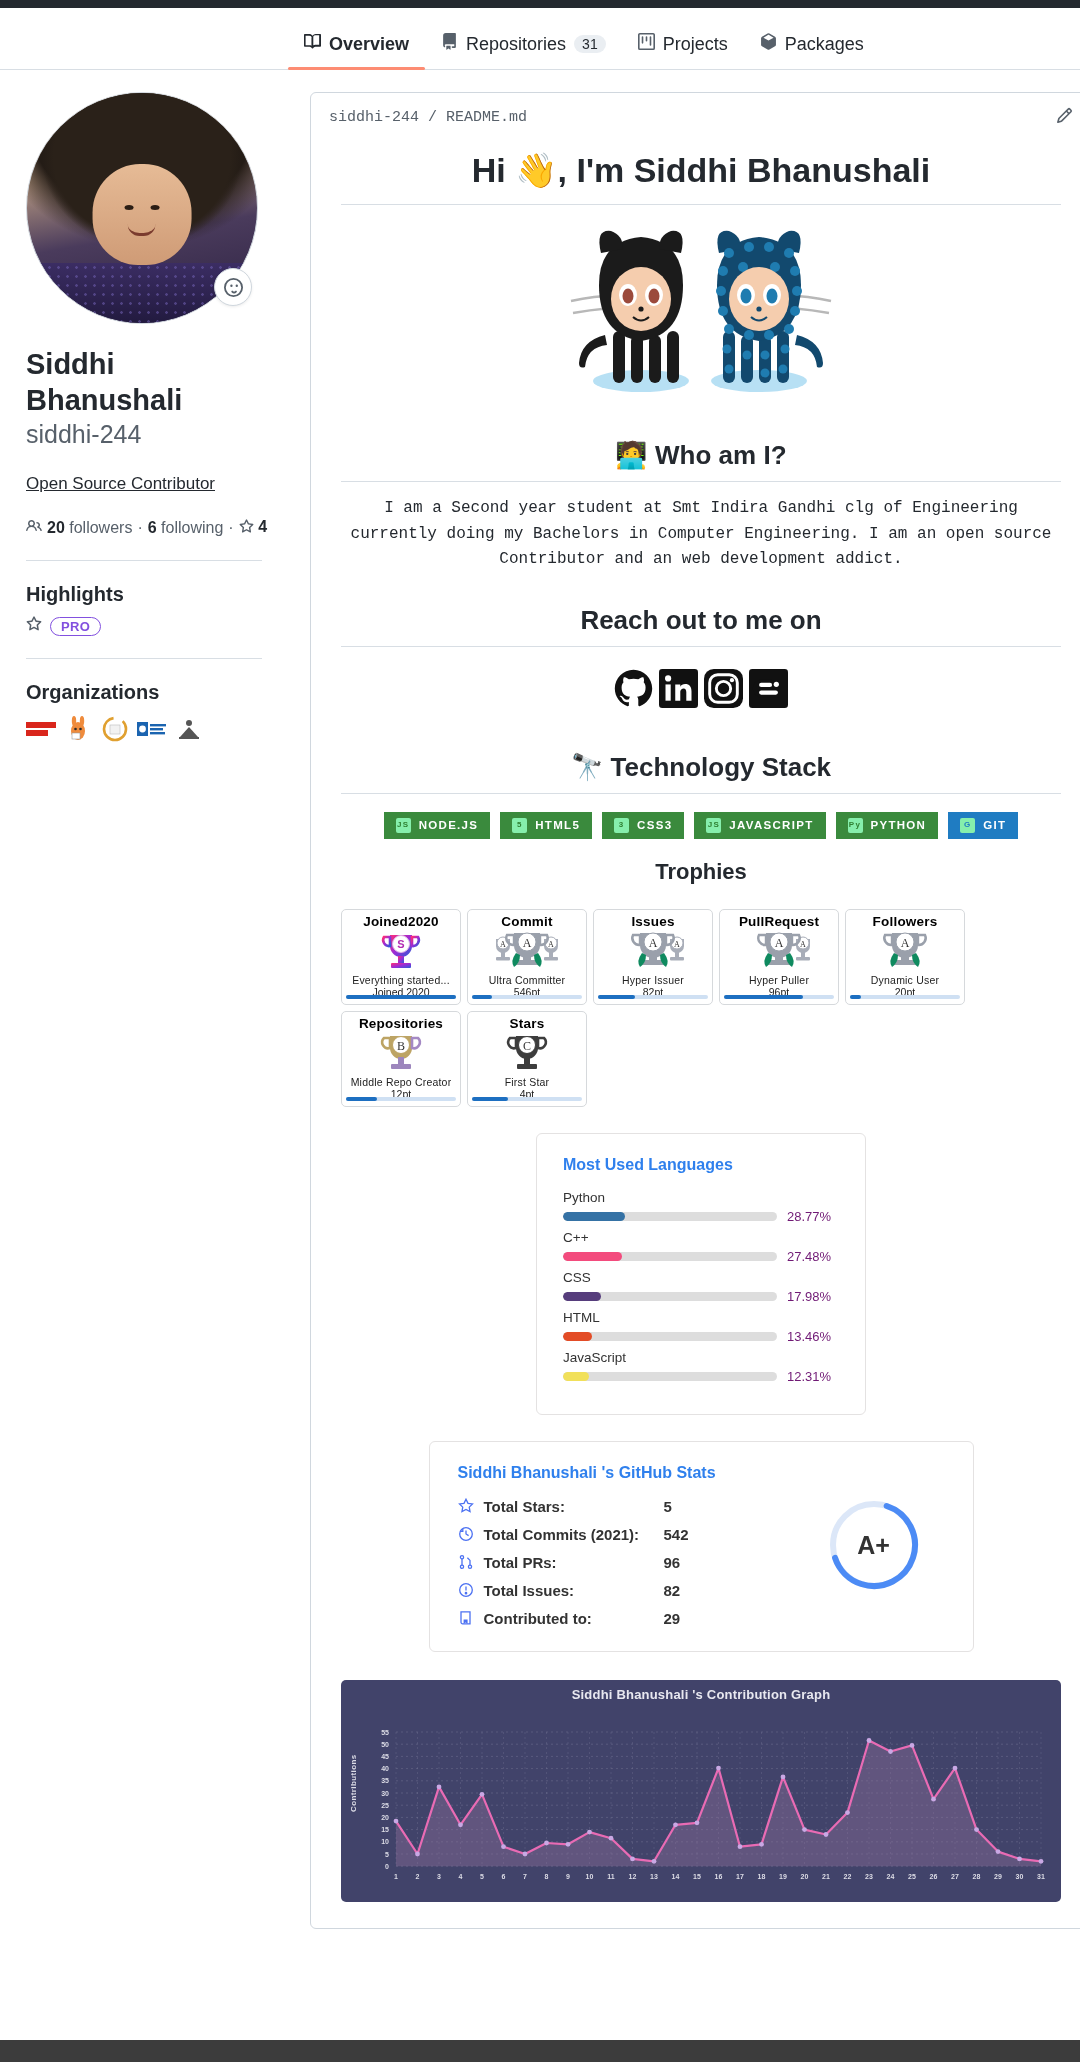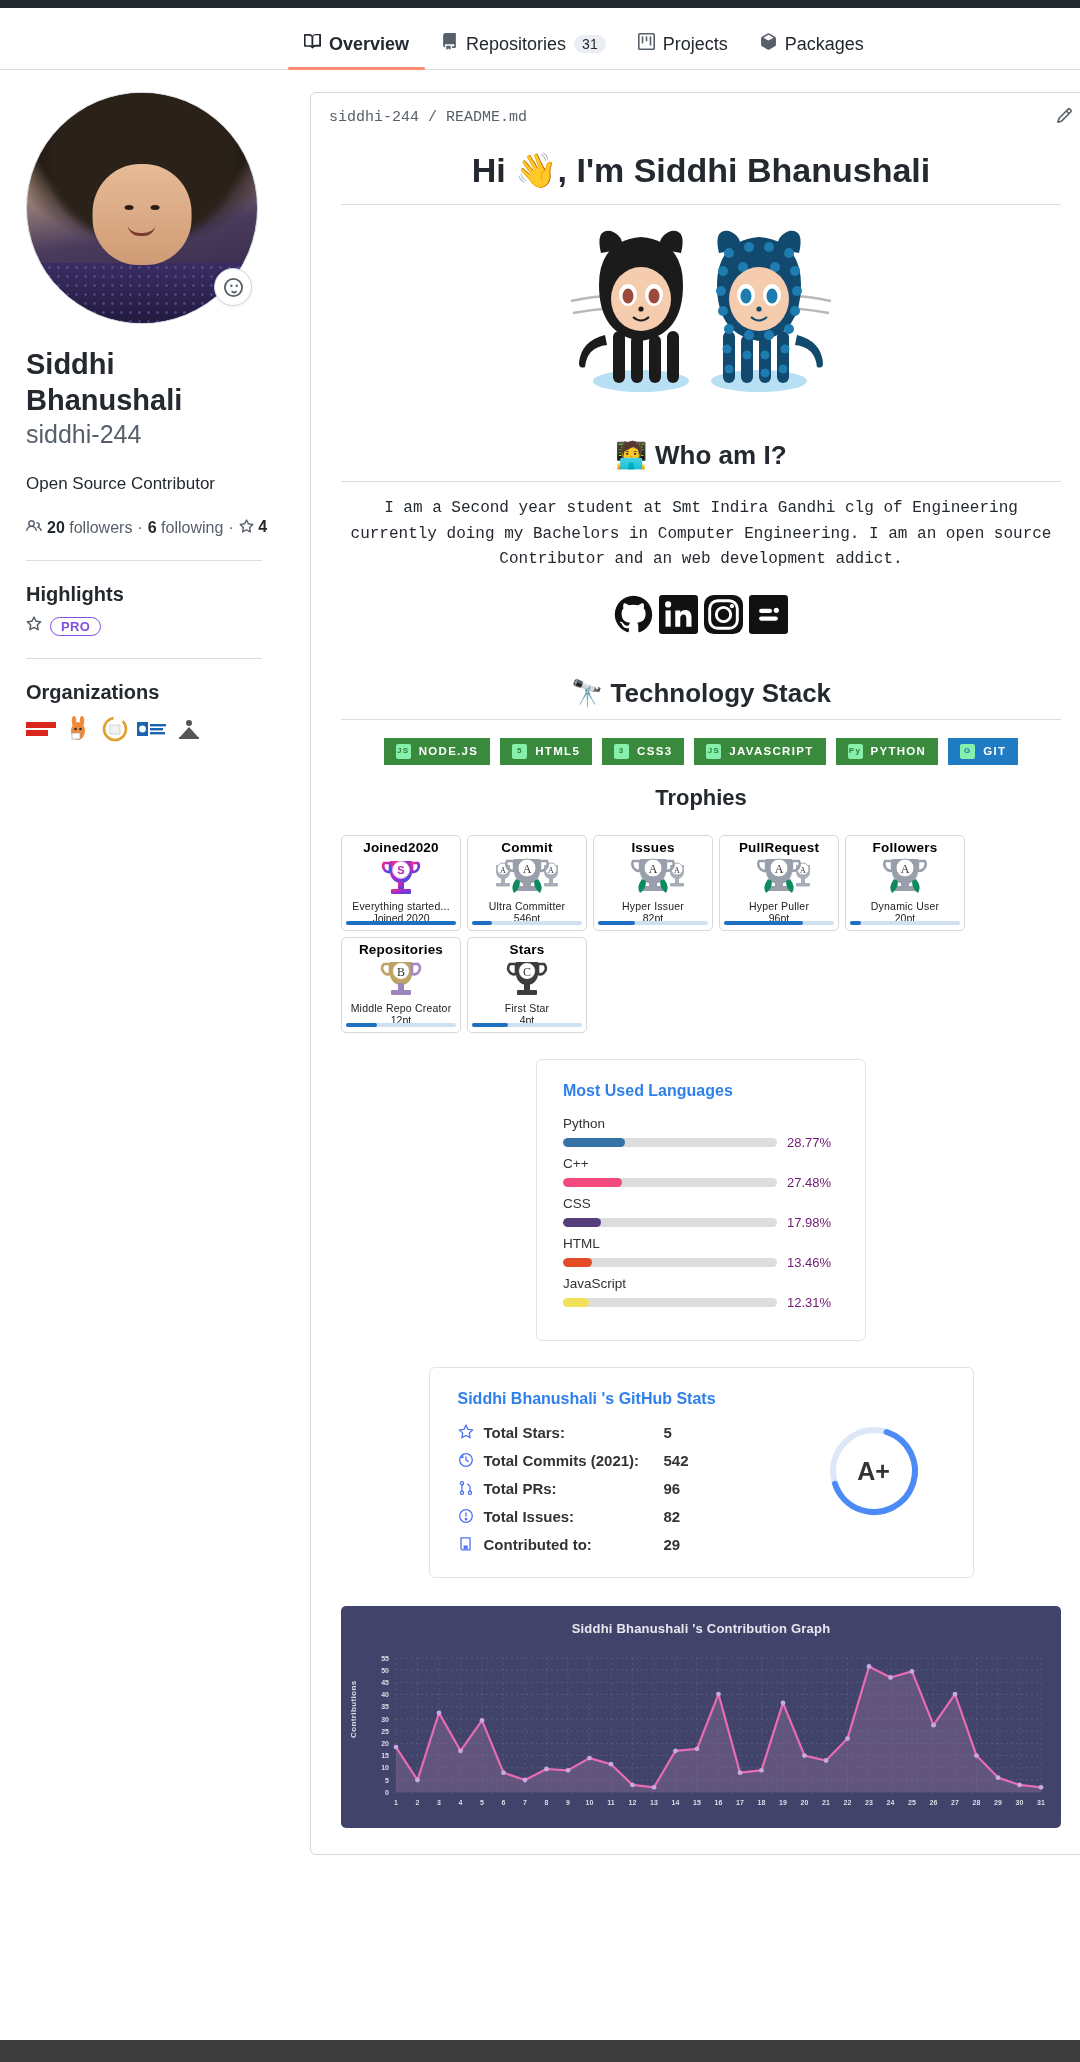--- a/index.html
+++ b/index.html
@@ -63,21 +63,21 @@
     background-size:9px 9px; opacity:.55;}
   .status-btn {
     position: absolute; right: 6px; bottom: 18px;
     width: 38px; height: 38px; border-radius: 50%;
     background: #fff; border: 1px solid #d0d7de;
     display: flex; align-items: center; justify-content: center;
     cursor: pointer; box-shadow: 0 1px 3px rgba(0,0,0,.08);
   }
   .p-name { font-size: 29px; font-weight: bold; margin-top: 22px; line-height: 1.25; }
   .p-user { font-size: 25px; color: #57606a; font-weight: 300; line-height: 1.2; }
-  .p-bio { font-size: 17px; margin-top: 22px; line-height: 1.5; }
+  .p-bio { font-size: 17px; margin-top: 22px; line-height: 1.5; text-decoration: underline; }
   .edit-btn {
     display:block; width: 100%; margin-top: 20px; padding: 9px 0;
     background: #f6f8fa; border: 1px solid rgba(27,31,36,.15); border-radius: 6px;
     font-size: 16px; font-weight: 600; color: #24292f; cursor: pointer; text-align:center;
     font-family: inherit;
   }
   .p-follow { display: flex; align-items: center; gap: 5px; margin-top: 22px; font-size: 16px; color: #57606a; flex-wrap: nowrap;}
   .p-follow b { color: #24292f; }
   .p-follow a { color: #57606a; text-decoration: none; cursor:pointer; white-space:nowrap;}
   .sep { color: #57606a; }
@@ -174,21 +174,21 @@
     position: absolute; inset: 0; display: flex; align-items: center; justify-content: center;
     font-size: 25px; font-weight: bold; color: #333;
   }
 
   
   .graph-wrap { padding: 28px 0 0 0; display: flex; justify-content: center; }
   .graph {
     width: 720px; height: 222px; background: #41436a; border-radius: 5px;
     position: relative; overflow: hidden;
   }
-  .g-title { text-align: center; color: #e8e8f0; font-size: 13px; font-weight: bold; padding-top: 15px; letter-spacing:.2px;}
+  .g-title { text-align: center; color: #e8e8f0; font-size: 13px; font-weight: bold; padding-top: 7px; letter-spacing:.2px;}
   .g-ylabel {
     position: absolute; left: 8px; top: 132px; transform: rotate(-90deg); transform-origin: left top;
     color: #dcdce6; font-size: 8px; font-weight: bold; letter-spacing: .4px;
   }
 </style>
 </head>
 <body>
 
 <div class="topbar"></div>
 
@@ -406,20 +406,21 @@
             <ellipse cx="185" cy="73" rx="5.5" ry="7.5" fill="#1f7cb0"></ellipse>
             <ellipse cx="211" cy="73" rx="5.5" ry="7.5" fill="#1f7cb0"></ellipse>
             <circle cx="198" cy="86" r="2.6" fill="#12496e"></circle>
             <path d="M190 94 Q198 101 206 94" stroke="#12496e" stroke-width="2" fill="none"></path>
           </svg>
         </div>
 
         <h2 class="md">🧑‍💻 Who am I?</h2>
         <p class="md-p">I am a Second year student at Smt Indira Gandhi clg of Engineering currently doing my Bachelors in Computer Engineering. I am an open source Contributor and an web development addict.</p>
 
+        <h2 class="md">Reach out to me on</h2>
         <div class="socials">
           <span class="soc">
             <svg width="39" height="39" viewBox="0 0 24 24" fill="#111">
                 <path d="M12 .5C5.73.5.5 5.73.5 12c0 5.08 3.29 9.39 7.86 10.91.58.1.79-.25.79-.56v-2c-3.2.7-3.88-1.54-3.88-1.54-.53-1.34-1.29-1.7-1.29-1.7-1.05-.72.08-.7.08-.7 1.16.08 1.77 1.19 1.77 1.19 1.03 1.77 2.71 1.26 3.37.96.1-.75.4-1.26.73-1.55-2.56-.29-5.25-1.28-5.25-5.7 0-1.26.45-2.29 1.19-3.1-.12-.29-.52-1.46.11-3.05 0 0 .97-.31 3.18 1.18a11 11 0 015.8 0c2.2-1.49 3.17-1.18 3.17-1.18.63 1.59.23 2.76.12 3.05.74.81 1.18 1.84 1.18 3.1 0 4.43-2.69 5.41-5.26 5.69.41.36.78 1.06.78 2.14v3.17c0 .31.21.67.8.56A11.51 11.51 0 0023.5 12C23.5 5.73 18.27.5 12 .5z"></path>
               </svg>
           </span>
           <span class="soc">
             <svg width="39" height="39" viewBox="0 0 24 24">
                 <rect width="24" height="24" rx="2" fill="#111"></rect>
                 <rect x="4" y="9.5" width="3.2" height="10" fill="#fff"></rect>

